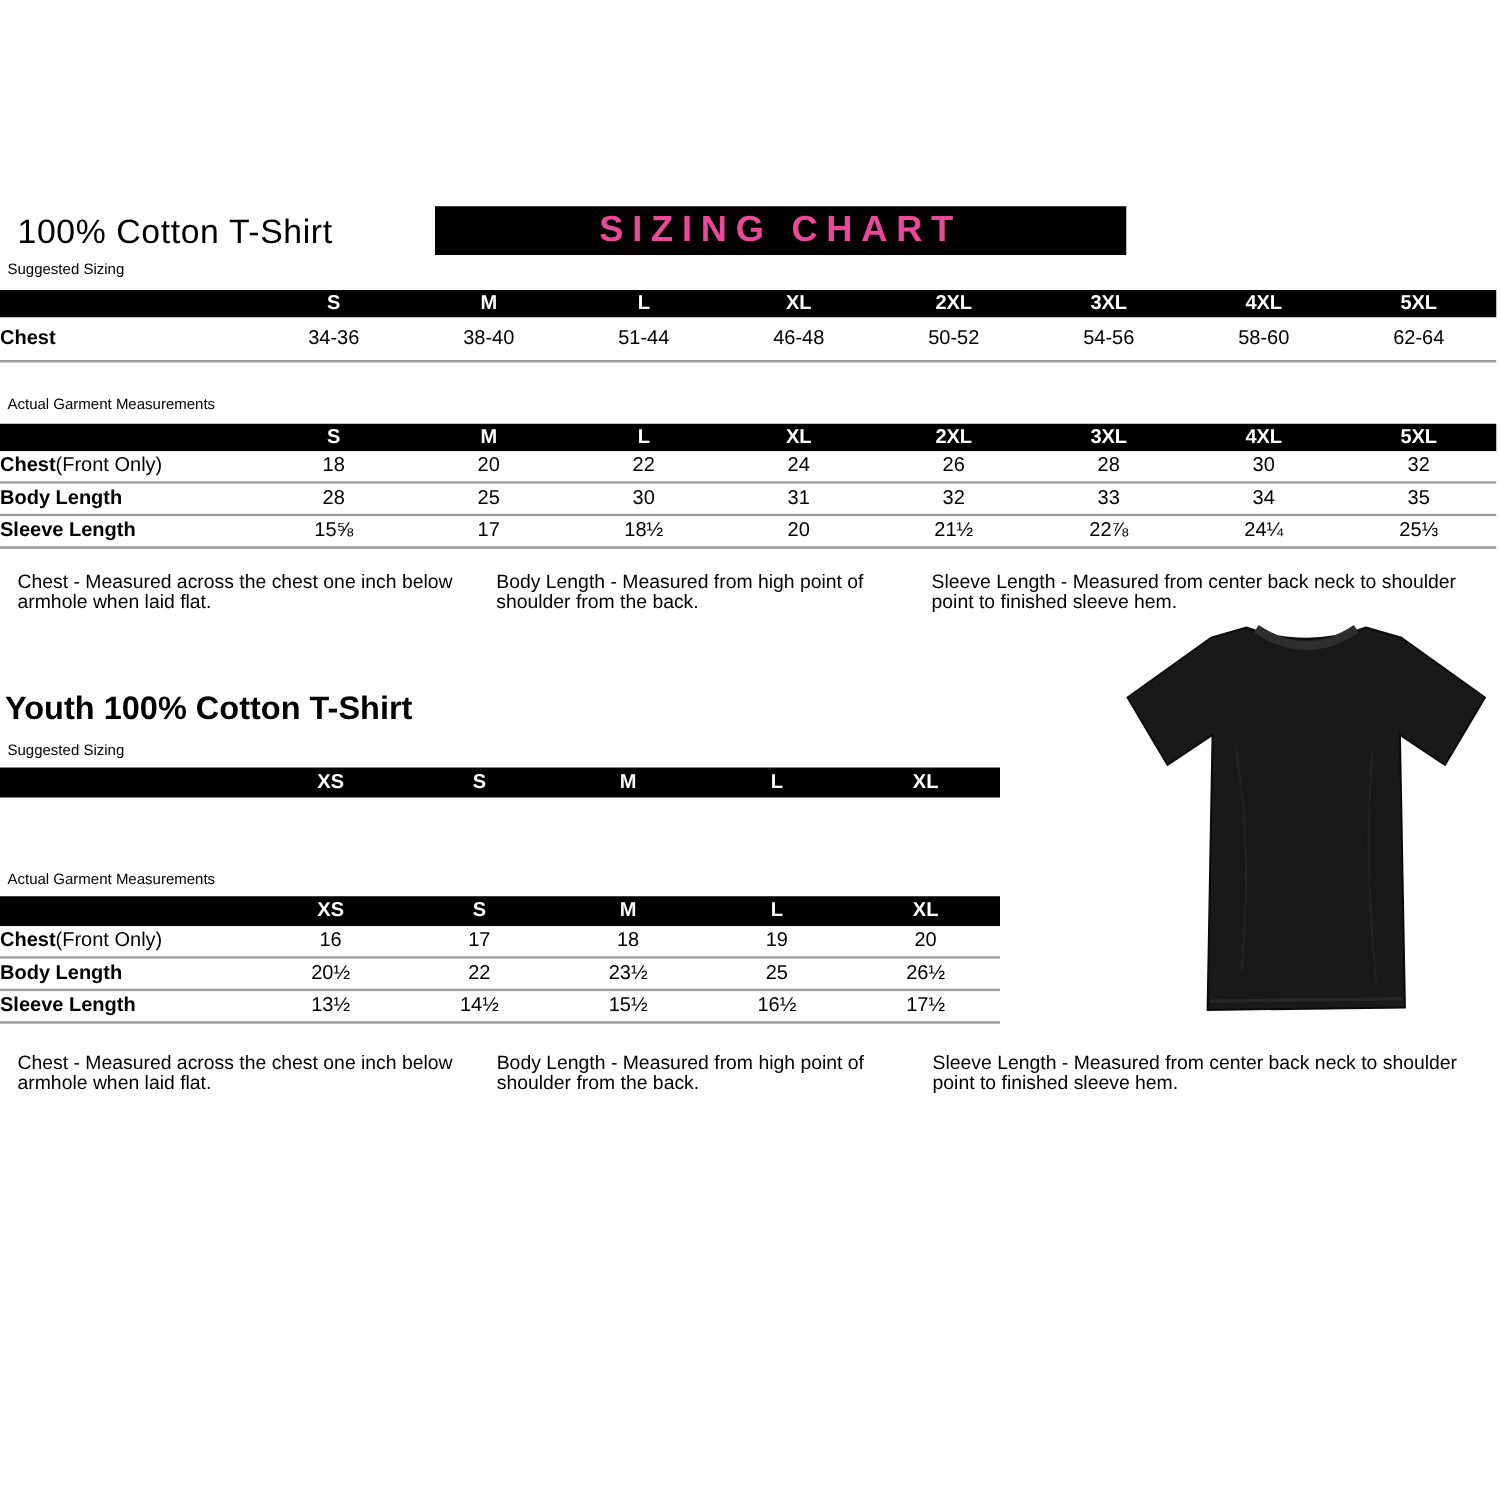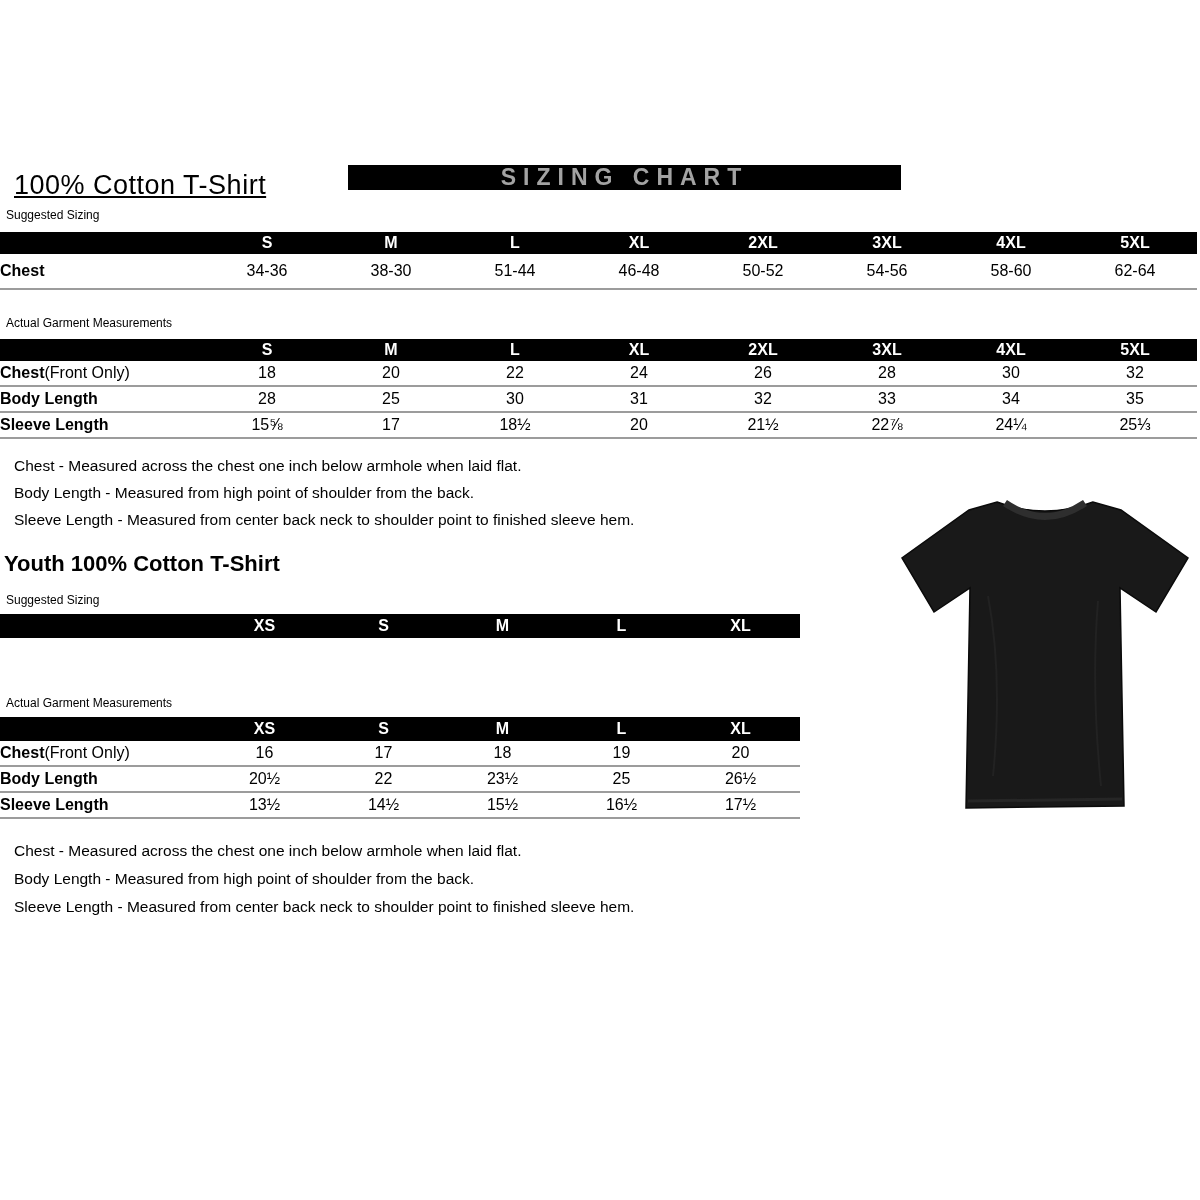--- a/index.html
+++ b/index.html
@@ -14,42 +14,41 @@
     overflow: hidden;
   }
 
   .title {
     position: absolute;
     left: 14px;
     top: 170px;
     font-size: 27px;
     font-weight: 400;
     letter-spacing: 0.5px;
-    text-decoration: underline;
   }
   .banner {
     position: absolute;
     left: 348px;
     top: 165px;
     width: 553px;
-    height: 25px;
+    height: 39px;
     background: #000;
-    color: #a3a3a3;
+    color: #ec4899;
     display: flex;
     align-items: center;
     justify-content: center;
-    font-size: 23px;
+    font-size: 29px;
     font-weight: bold;
     letter-spacing: 7px;
   }
   .youth-title {
     position: absolute;
     left: 4px;
     top: 551px;
-    font-size: 22px;
+    font-size: 26px;
     font-weight: bold;
   }
   .sec-label {
     position: absolute;
     left: 6px;
     font-size: 12px;
   }
 
   .tbl { position: absolute; left: 0; }
   .w-adult { width: 1197px; }
@@ -71,21 +70,21 @@
   .lab { justify-content: flex-start; }
   .bold { font-weight: bold; }
   .h36 { height: 36px; }
   .h28 { height: 28px; }
   .h26 { height: 26px; }
 
   .notes {
     position: absolute;
     left: 14px;
     display: flex;
-    flex-direction: column;
+    flex-direction: row;
     font-size: 15.5px;
     line-height: 16px;
   }
   .notes.g11 { gap: 11px; }
   .notes.g12 { gap: 12px; }
 
   .tshirt {
     position: absolute;
     left: 893px;
     top: 476px;
@@ -114,21 +113,21 @@
       <div class="th">3XL</div>
       <div class="th">4XL</div>
       <div class="th">5XL</div>
     </div>
     <div class="trow cols9 h36">
       <div class="td lab">
           <span class="bold">Chest</span>
           <span></span>
         </div>
       <div class="td">34-36</div>
-      <div class="td">38-30</div>
+      <div class="td">38-40</div>
       <div class="td">51-44</div>
       <div class="td">46-48</div>
       <div class="td">50-52</div>
       <div class="td">54-56</div>
       <div class="td">58-60</div>
       <div class="td">62-64</div>
     </div>
   </div>
 
   <div class="sec-label" style="top:316px">Actual Garment Measurements</div>

